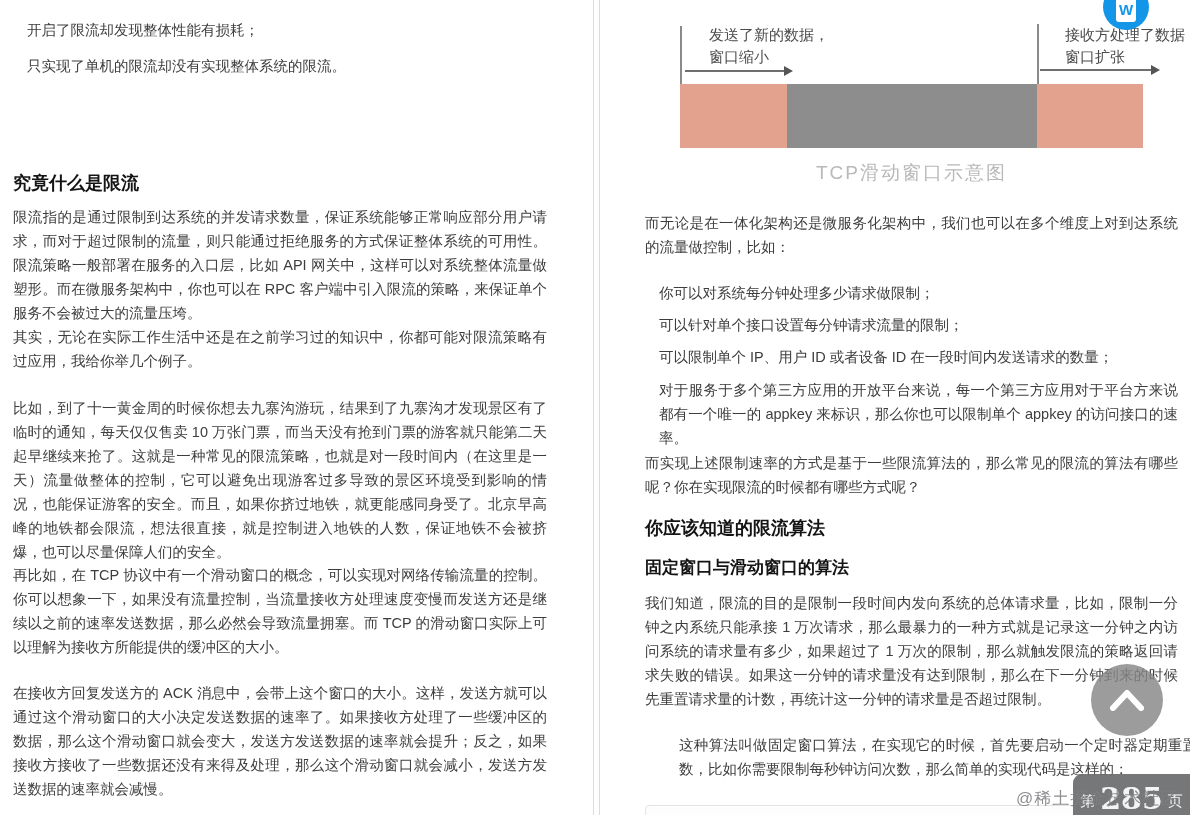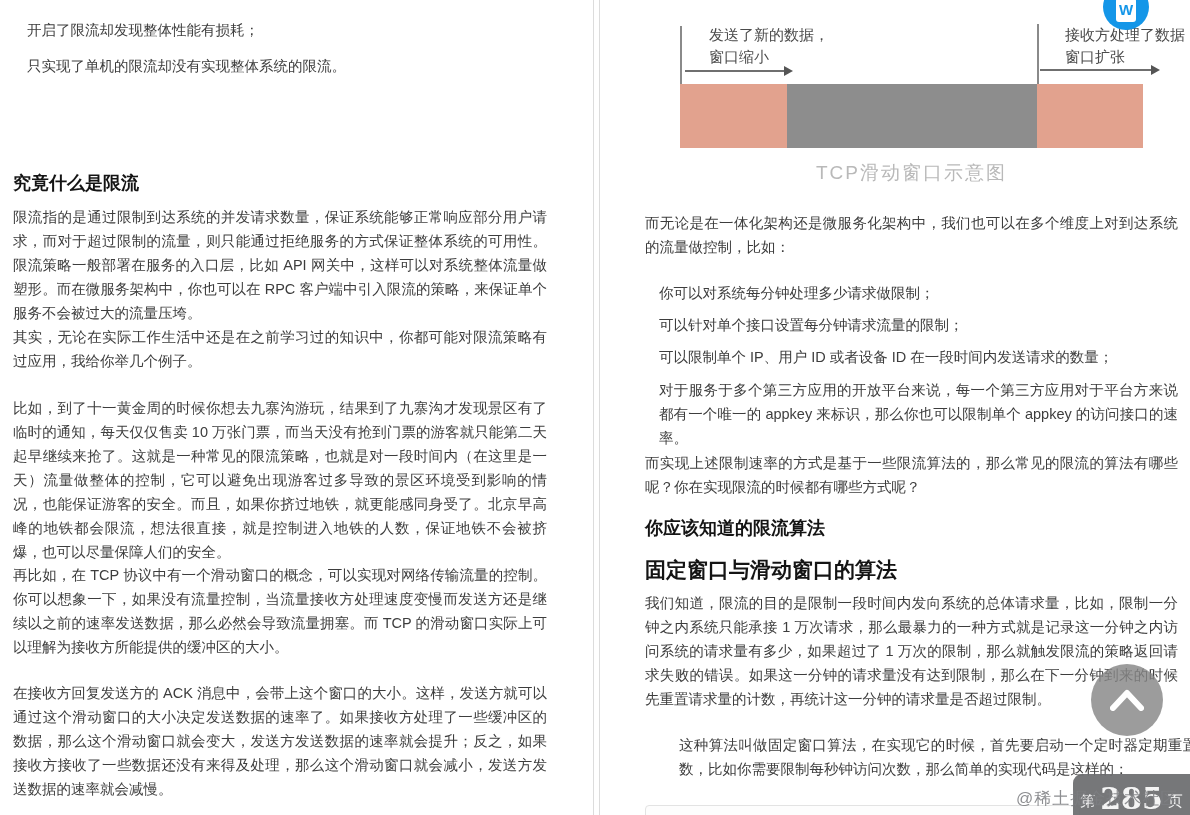--- a/index.html
+++ b/index.html
@@ -13,21 +13,21 @@
   .page-left{left:0;width:594px;}
   .page-right{left:600px;width:590px;}
   .gutter-line{position:absolute;top:0;width:1px;height:815px;background:#dcdcdc;}
 
   .para{
     position:absolute;font-size:14.5px;line-height:24px;
     text-align:justify;text-justify:inter-ideograph;color:#3d3d3d;
   }
   .quote-item{position:absolute;font-size:14.5px;line-height:24px;color:#3d3d3d;}
   .h-big{position:absolute;font-size:18px;font-weight:bold;color:#141414;}
-  .h-sub{position:absolute;font-size:21px;font-weight:bold;color:#141414;}
+  .h-sub{position:absolute;font-size:17px;font-weight:bold;color:#141414;}
 
   
   .diagram{position:absolute;left:0;top:0;width:590px;height:195px;}
   .bar{position:absolute;left:80px;top:84px;width:463px;height:64px;}
   .seg{position:absolute;top:0;height:64px;}
   .seg-pink-l{left:0;width:107px;background:#e2a28e;}
   .seg-gray{left:107px;width:250px;background:#8d8d8d;}
   .seg-pink-r{left:357px;width:106px;background:#e2a28e;}
   .window-label{
     position:absolute;left:107px;top:18px;width:250px;text-align:center;

